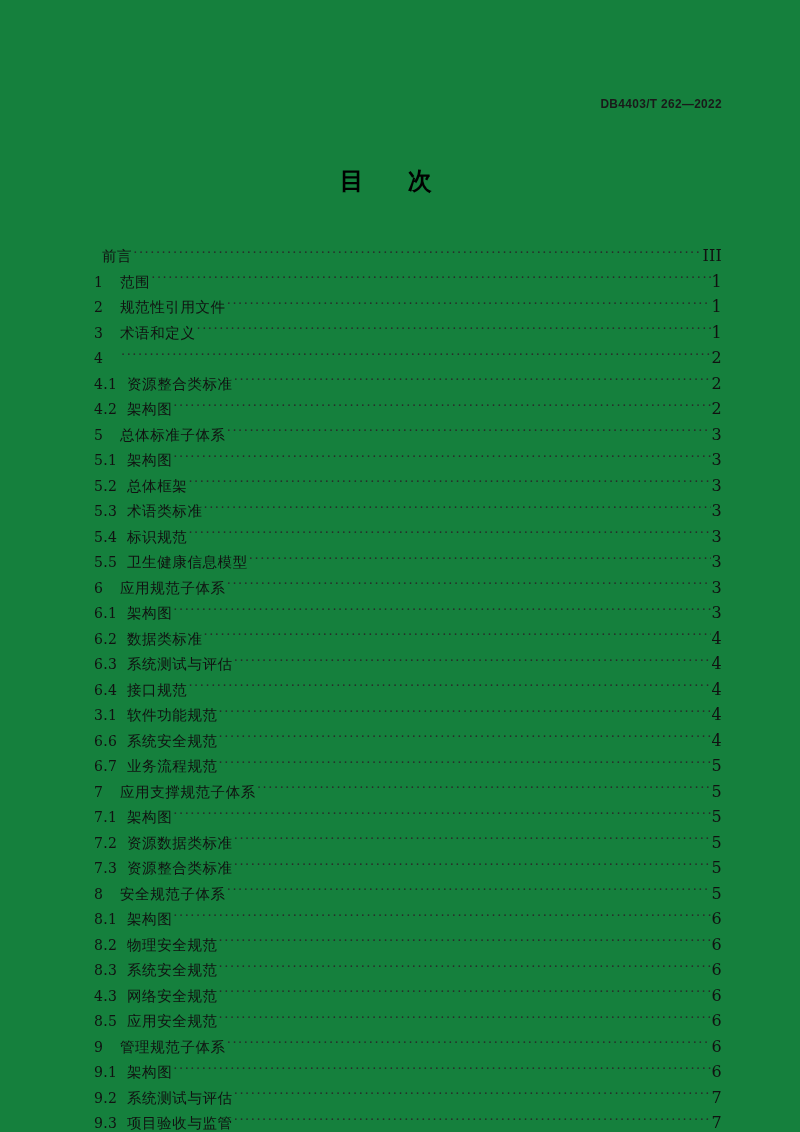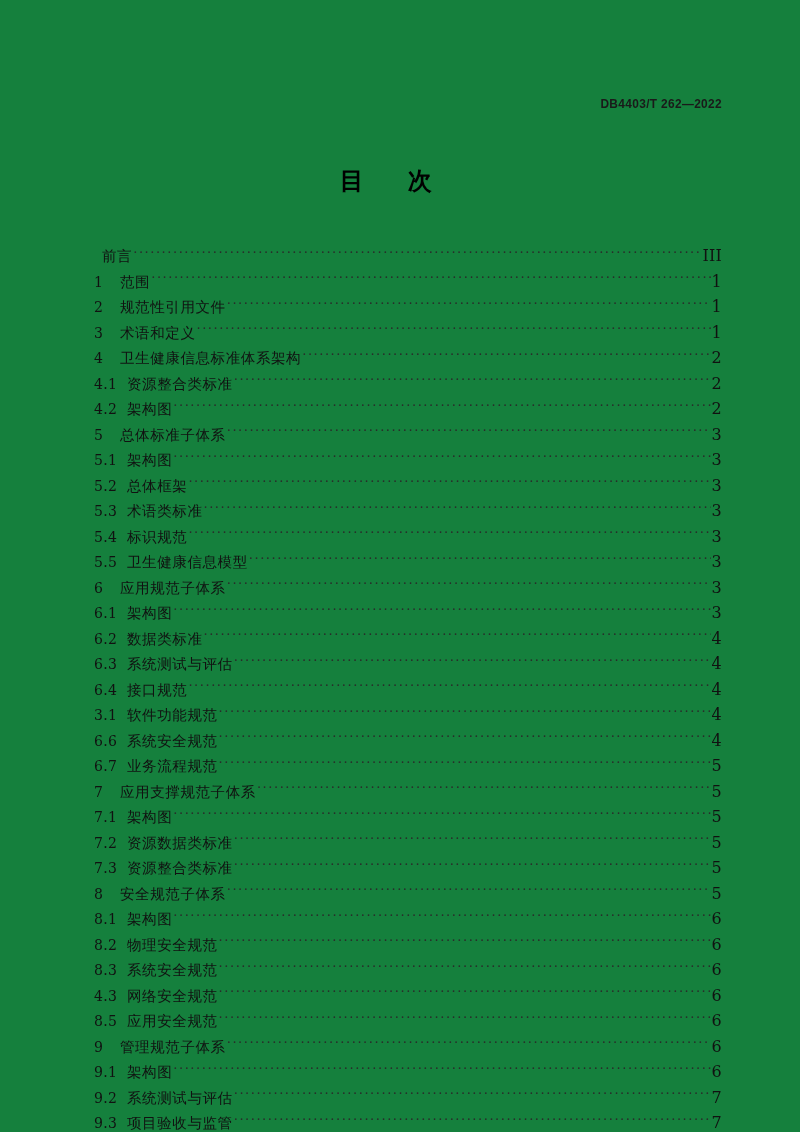--- a/index.html
+++ b/index.html
@@ -162,21 +162,20 @@
         <span class="pageno">1</span>
       </div>
       <div class="toc-row lvl-1">
         <span class="num">3</span>
         <span class="label">术语和定义</span>
         <span class="leader"></span>
         <span class="pageno">1</span>
       </div>
       <div class="toc-row lvl-1">
         <span class="num">4</span>
-        <span class="label">卫生健康信息标准体系架构</span>
         <span class="leader"></span>
         <span class="pageno">2</span>
       </div>
       <div class="toc-row lvl-2">
         <span class="num">4.1</span>
         <span class="label">资源整合类标准</span>
         <span class="leader"></span>
         <span class="pageno">2</span>
       </div>
       <div class="toc-row lvl-2">

